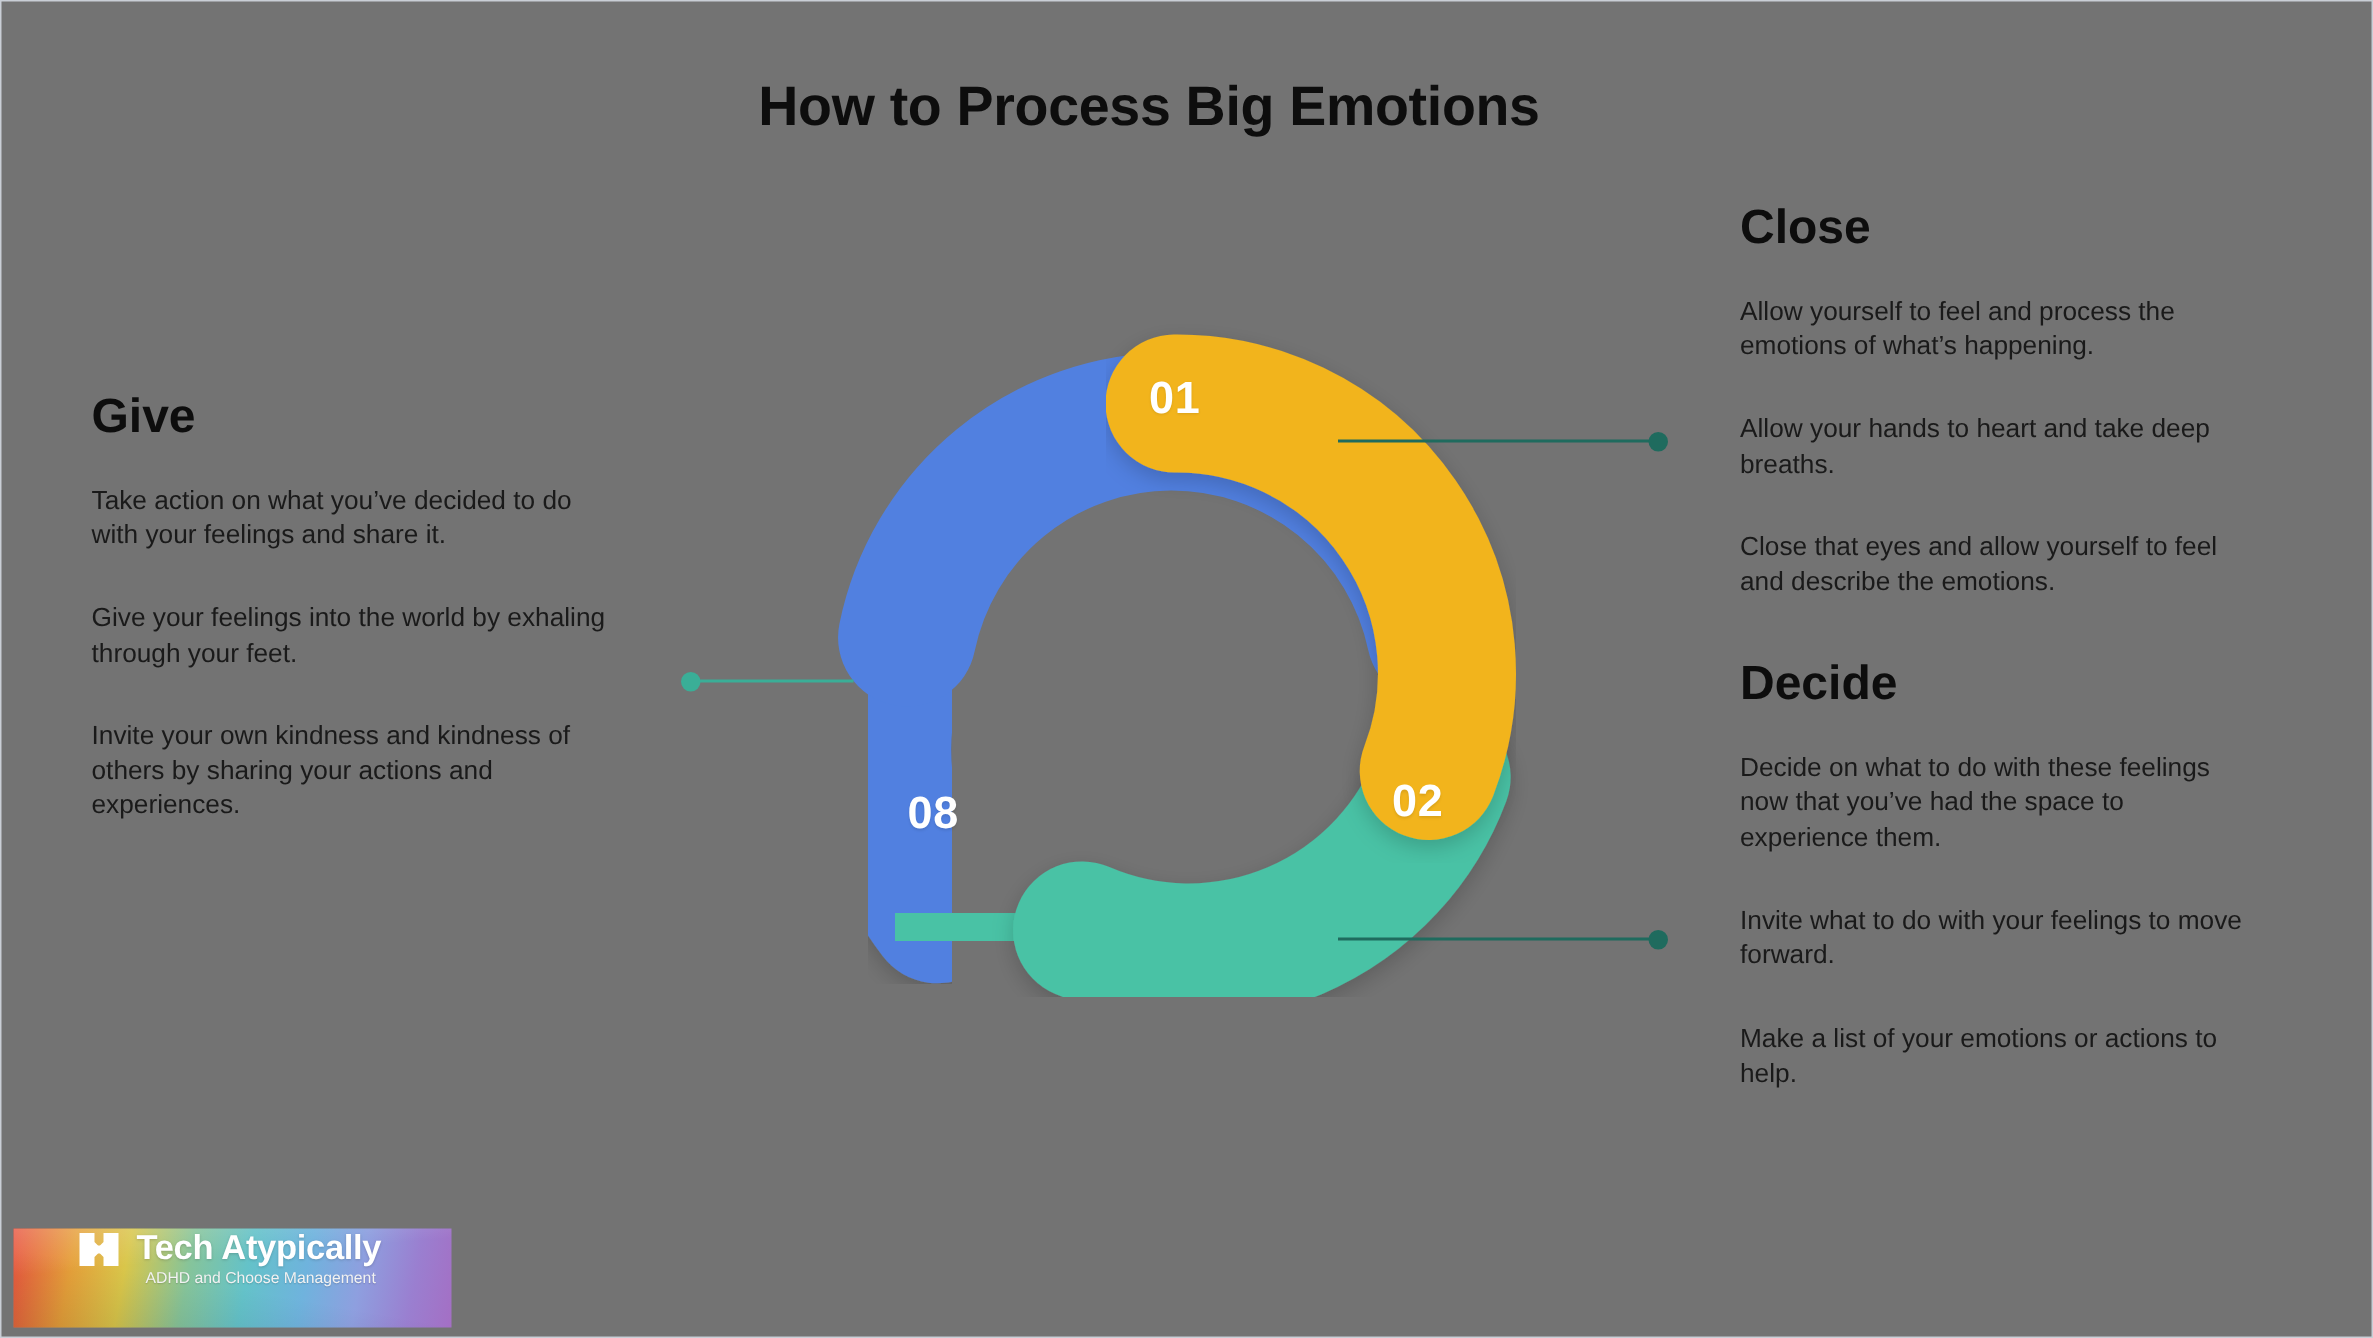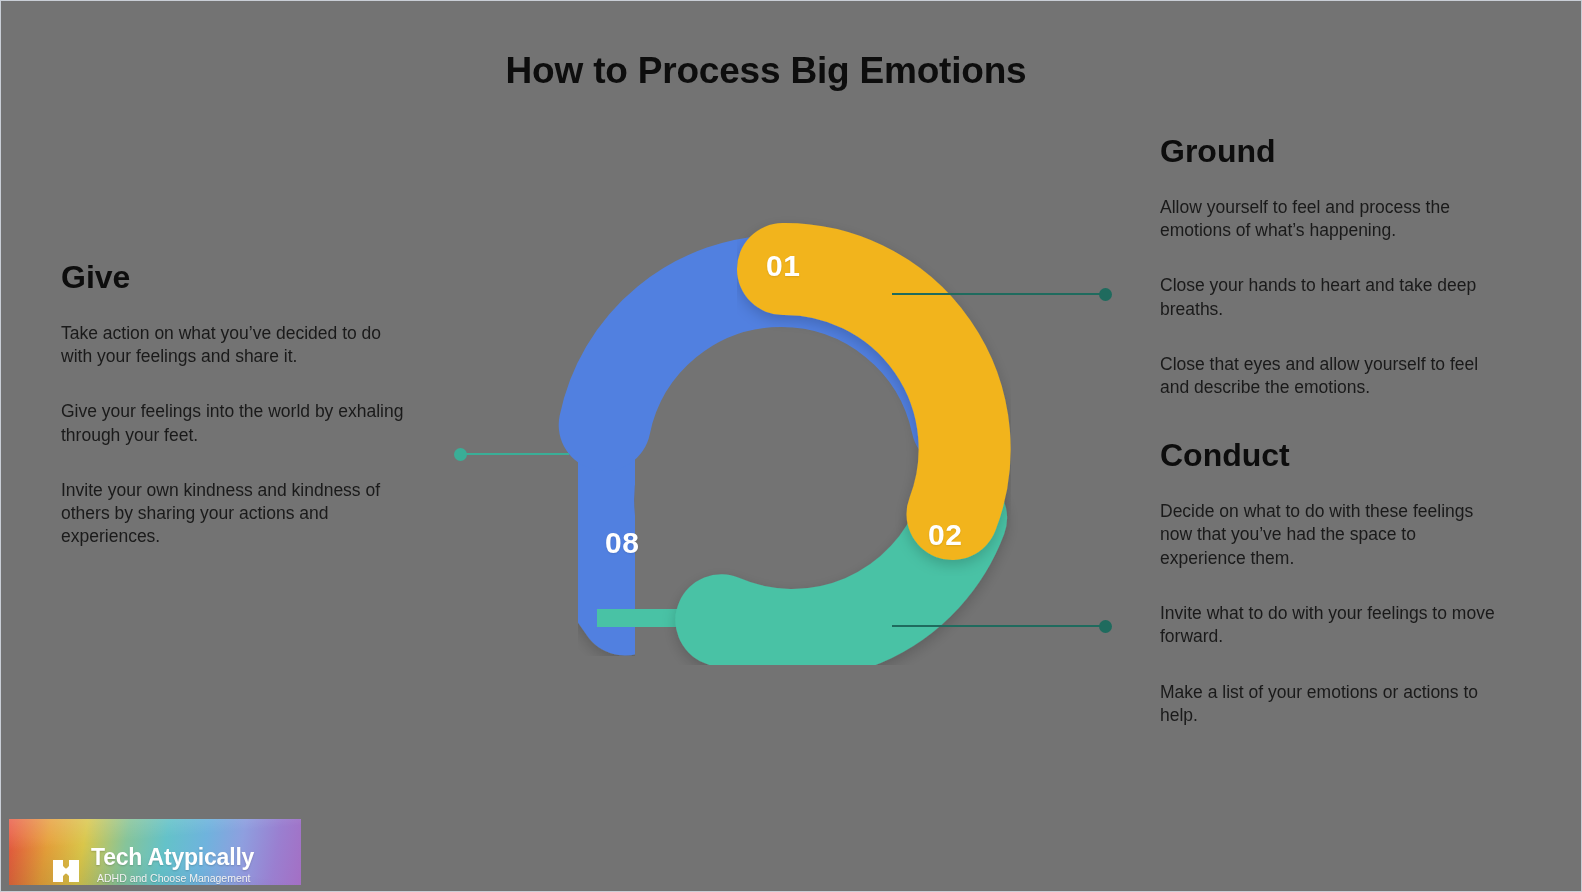--- a/index.html
+++ b/index.html
@@ -139,21 +139,21 @@
     inset: 0;
     background:
       linear-gradient(175deg, rgba(255,255,255,0.20) 0%, rgba(255,255,255,0) 35%),
       linear-gradient(10deg, rgba(0,0,0,0.10) 0%, rgba(0,0,0,0) 45%);
     pointer-events: none;
   }
   #logo-inner {
     position: relative;
     z-index: 2;
     display: flex;
-    align-items: flex-end;
+    align-items: flex-start;
     height: 100%;
     padding-left: 42px;
     box-sizing: border-box;
   }
   #logo-mark { width: 30px; height: 28px; flex: 0 0 auto; margin-right: 10px; }
   #logo-text-wrap { display: flex; flex-direction: column; justify-content: center; }
   #logo-title {
     font-size: 23px;
     font-weight: bold;
     color: #ffffff;
@@ -214,33 +214,33 @@
     <div class="section-body">Take action on what you’ve decided to do with your feelings and share it.</div>
     <div class="gap-between-items"></div>
     <div class="section-body">Give your feelings into the world by exhaling through your feet.</div>
     <div class="gap-between-items"></div>
     <div class="section-body">Invite your own kindness and kindness of others by sharing your actions and experiences.</div>
   </div>
 
   <div id="col-right">
 
     <div>
-      <div class="section-heading">Ground</div>
+      <div class="section-heading">Close</div>
       <div class="gap-after-heading"></div>
       <div class="section-body">Allow yourself to feel and process the emotions of what’s happening.</div>
       <div class="gap-between-items"></div>
-      <div class="section-body">Close your hands to heart and take deep breaths.</div>
+      <div class="section-body">Allow your hands to heart and take deep breaths.</div>
       <div class="gap-between-items"></div>
       <div class="section-body">Close that eyes and allow yourself to feel and describe the emotions.</div>
     </div>
 
     <div class="gap-section"></div>
 
     <div>
-      <div class="section-heading">Conduct</div>
+      <div class="section-heading">Decide</div>
       <div class="gap-after-heading"></div>
       <div class="section-body">Decide on what to do with these feelings now that you’ve had the space to experience them.</div>
       <div class="gap-between-items"></div>
       <div class="section-body">Invite what to do with your feelings to move forward.</div>
       <div class="gap-between-items"></div>
       <div class="section-body">Make a list of your emotions or actions to help.</div>
     </div>
 
   </div>
 

